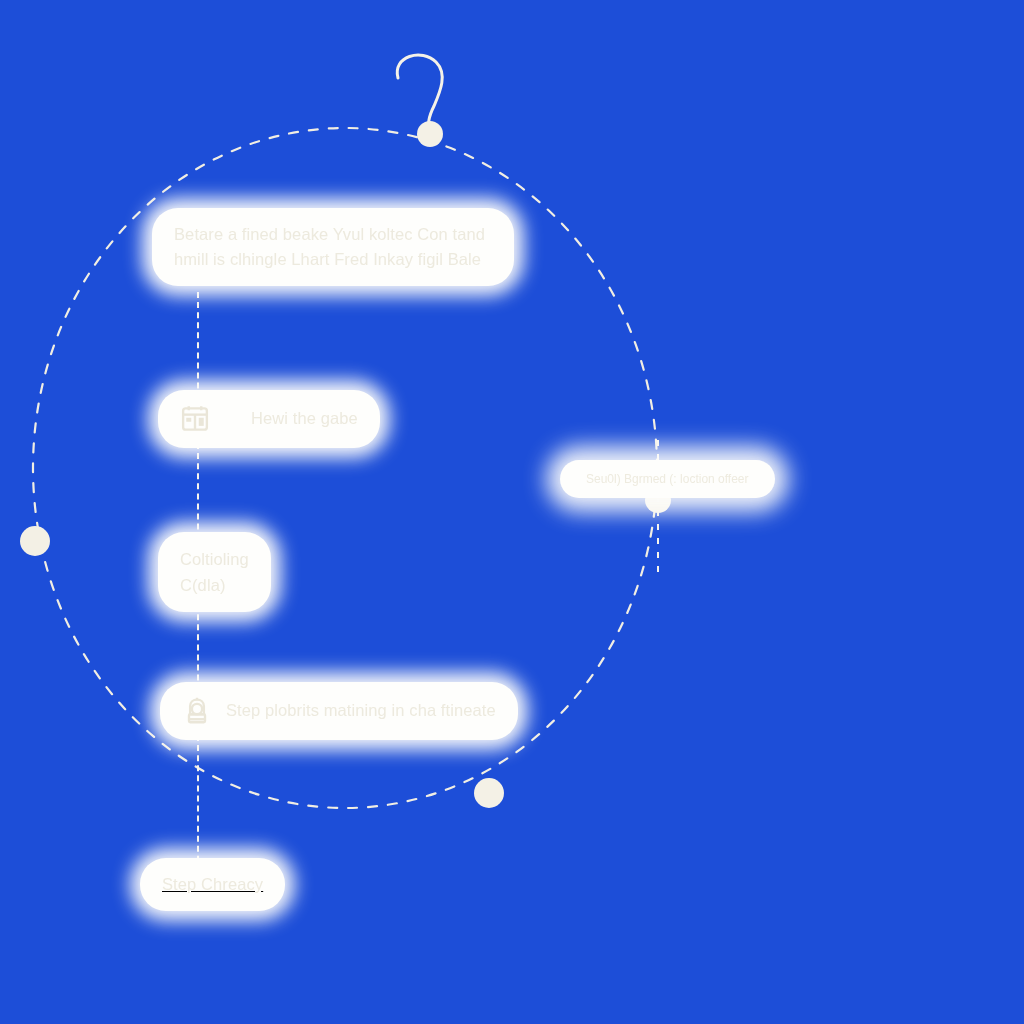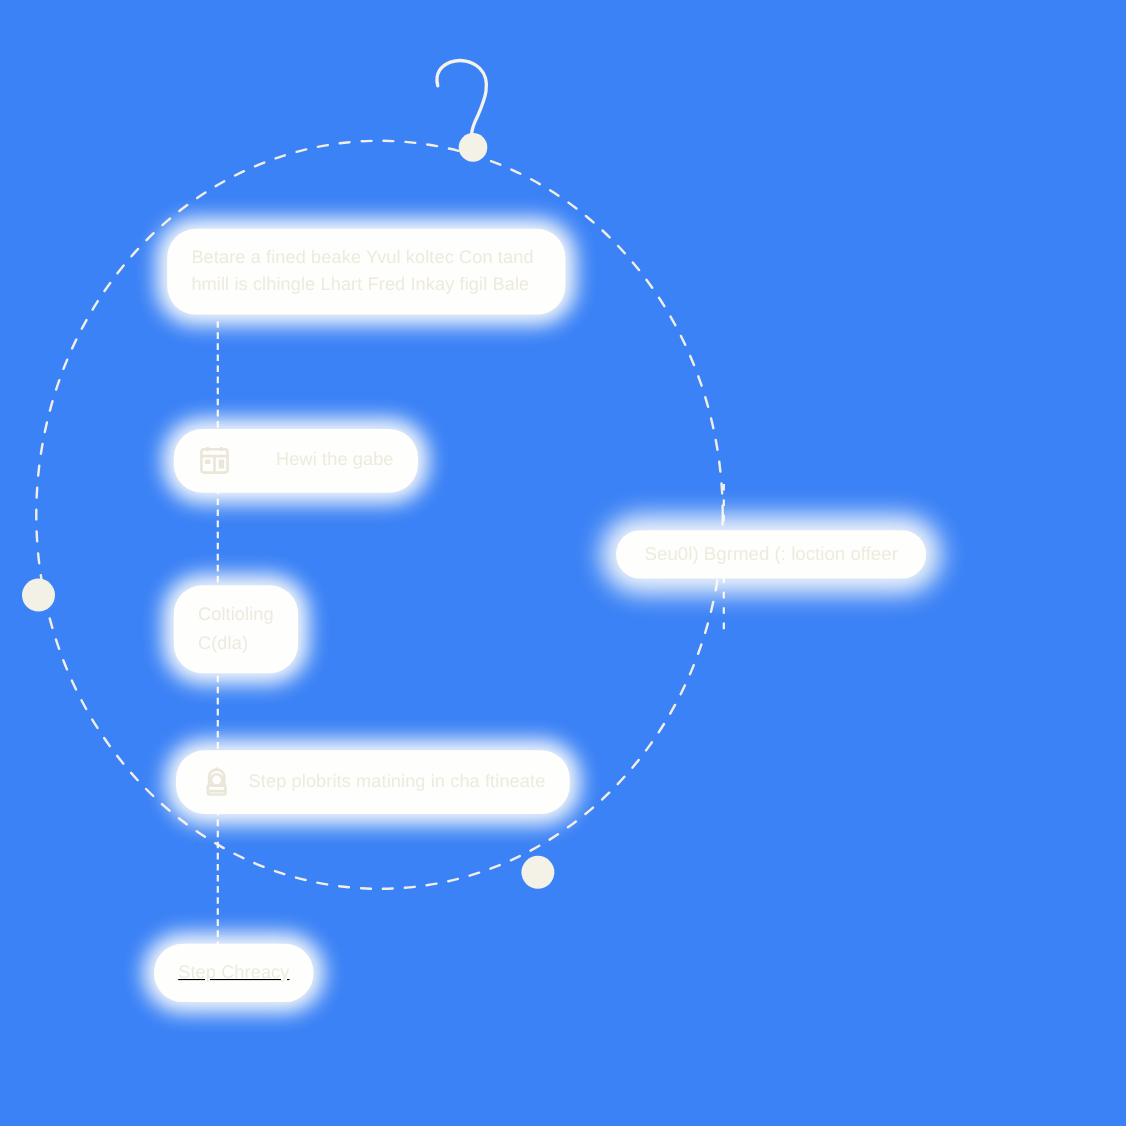--- a/index.html
+++ b/index.html
@@ -5,21 +5,21 @@
 <style>
   html, body {
     margin: 0;
     padding: 0;
     background: #ffffff;
   }
   #stage {
     position: relative;
     width: 1024px;
     height: 1024px;
-    background: #3b82f6;
+    background: #1d4ed8;
     overflow: hidden;
     font-family: "Liberation Sans", sans-serif;
     -webkit-font-smoothing: antialiased;
   }
 
   
   #ring-layer {
     position: absolute;
     inset: 0;
     width: 1024px;
@@ -61,27 +61,27 @@
   #card-coll    { left: 158px; top: 532px; align-items: flex-end;  }
   #card-step    { left: 160px; top: 682px; justify-content: flex-end;  }
   #card-chreacy { left: 140px; top: 858px; text-decoration: underline;  }
 
   #card-coll .card-text { line-height: 1.58; }
 
   
   #label-right {
     position: absolute;
     left: 560px;
-    top: 482px;
+    top: 460px;
     padding: 12px 26px;
     border-radius: 24px;
     background: #fefefc;
     box-shadow: 0 0 22px 14px rgba(253,253,251,0.92);
     color: #eeebdf;
-    font-size: 17px;
+    font-size: 12px;
     white-space: nowrap;
   }
 
   
   .icon {
     flex: 0 0 auto;
     width: 30px;
     height: 30px;
     display: block;
     color: #eae6d8;

